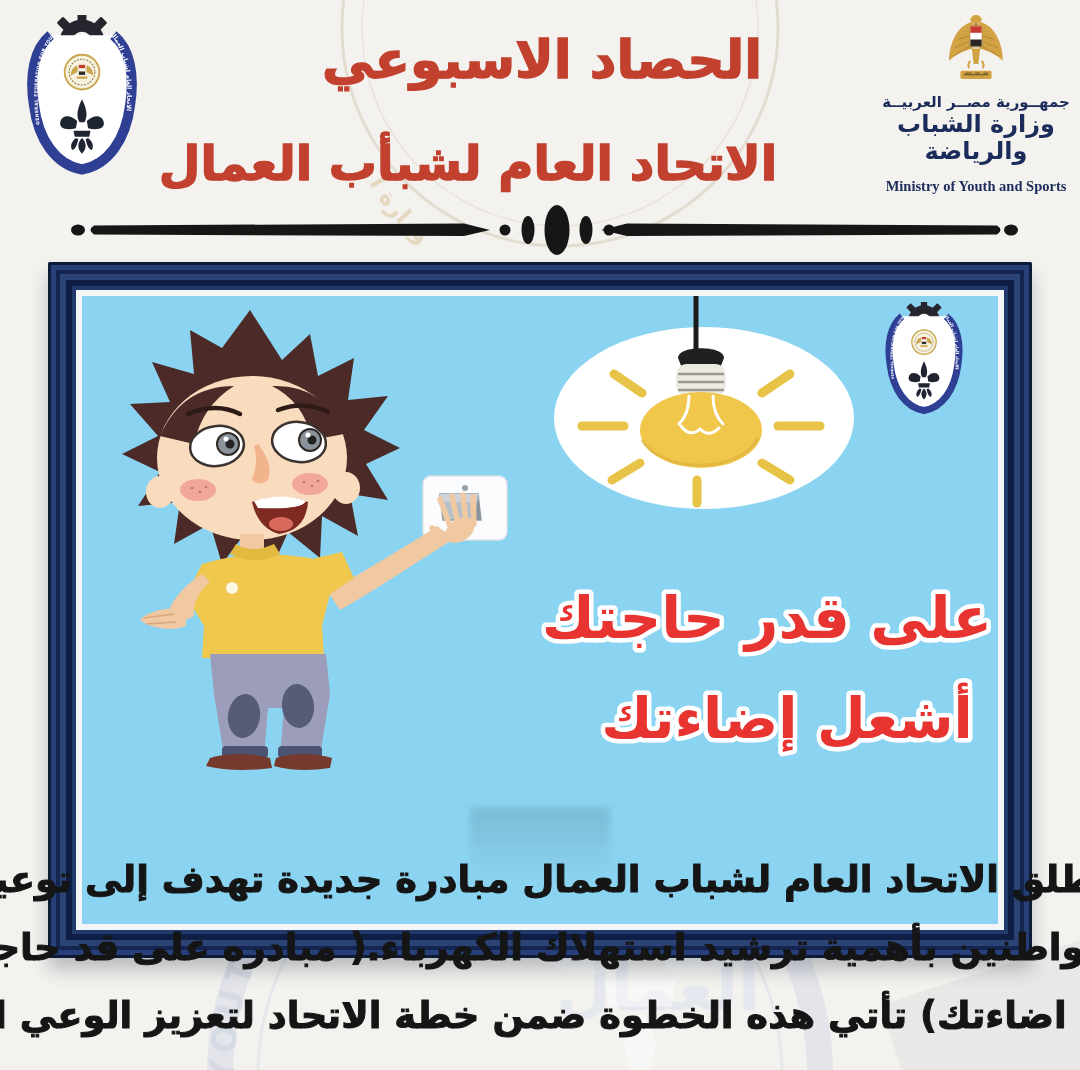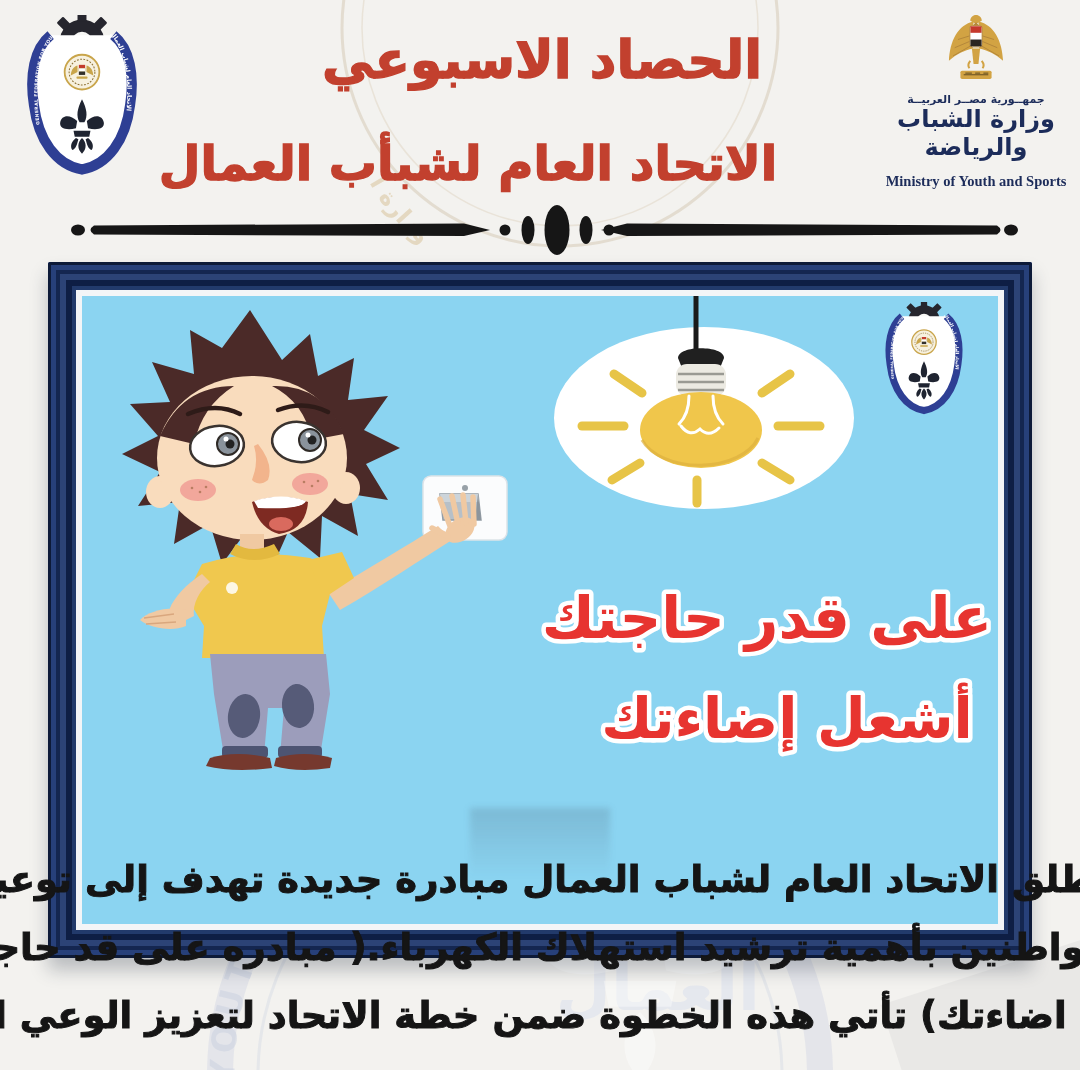--- a/index.html
+++ b/index.html
@@ -11,21 +11,21 @@
   }
   svg{display:block;}
   svg text{font-family:"DejaVu Sans",sans-serif;}
   .abs{position:absolute;}
 
   
   .fed-logo-header{left:26px;top:14px;width:112px;height:170px;}
   .titles-svg{left:130px;top:4px;width:760px;height:196px;}
   .ministry{left:880px;top:10px;width:192px;height:180px;text-align:center;color:#1c2c5a;}
   .ministry .eagle{margin:0 auto;}
-  .ministry .country{font-size:11px;font-weight:bold;line-height:1.1;margin-top:2px;direction:rtl;}
+  .ministry .country{font-size:15px;font-weight:bold;line-height:1.1;margin-top:2px;direction:rtl;}
   .ministry .name-ar{font-size:24px;font-weight:bold;line-height:1.15;direction:rtl;}
   .ministry .name-en{font-family:"Liberation Serif",serif;font-weight:bold;font-size:14.5px;margin-top:12px;}
 
   .divider-svg{left:58px;top:202px;width:965px;height:56px;}
 
   
   .frame{
     left:48px;top:262px;width:984px;height:696px;background:#1b2e57;border-radius:3px;
     box-shadow:
       inset 0 0 0 3px #0d1a38,

